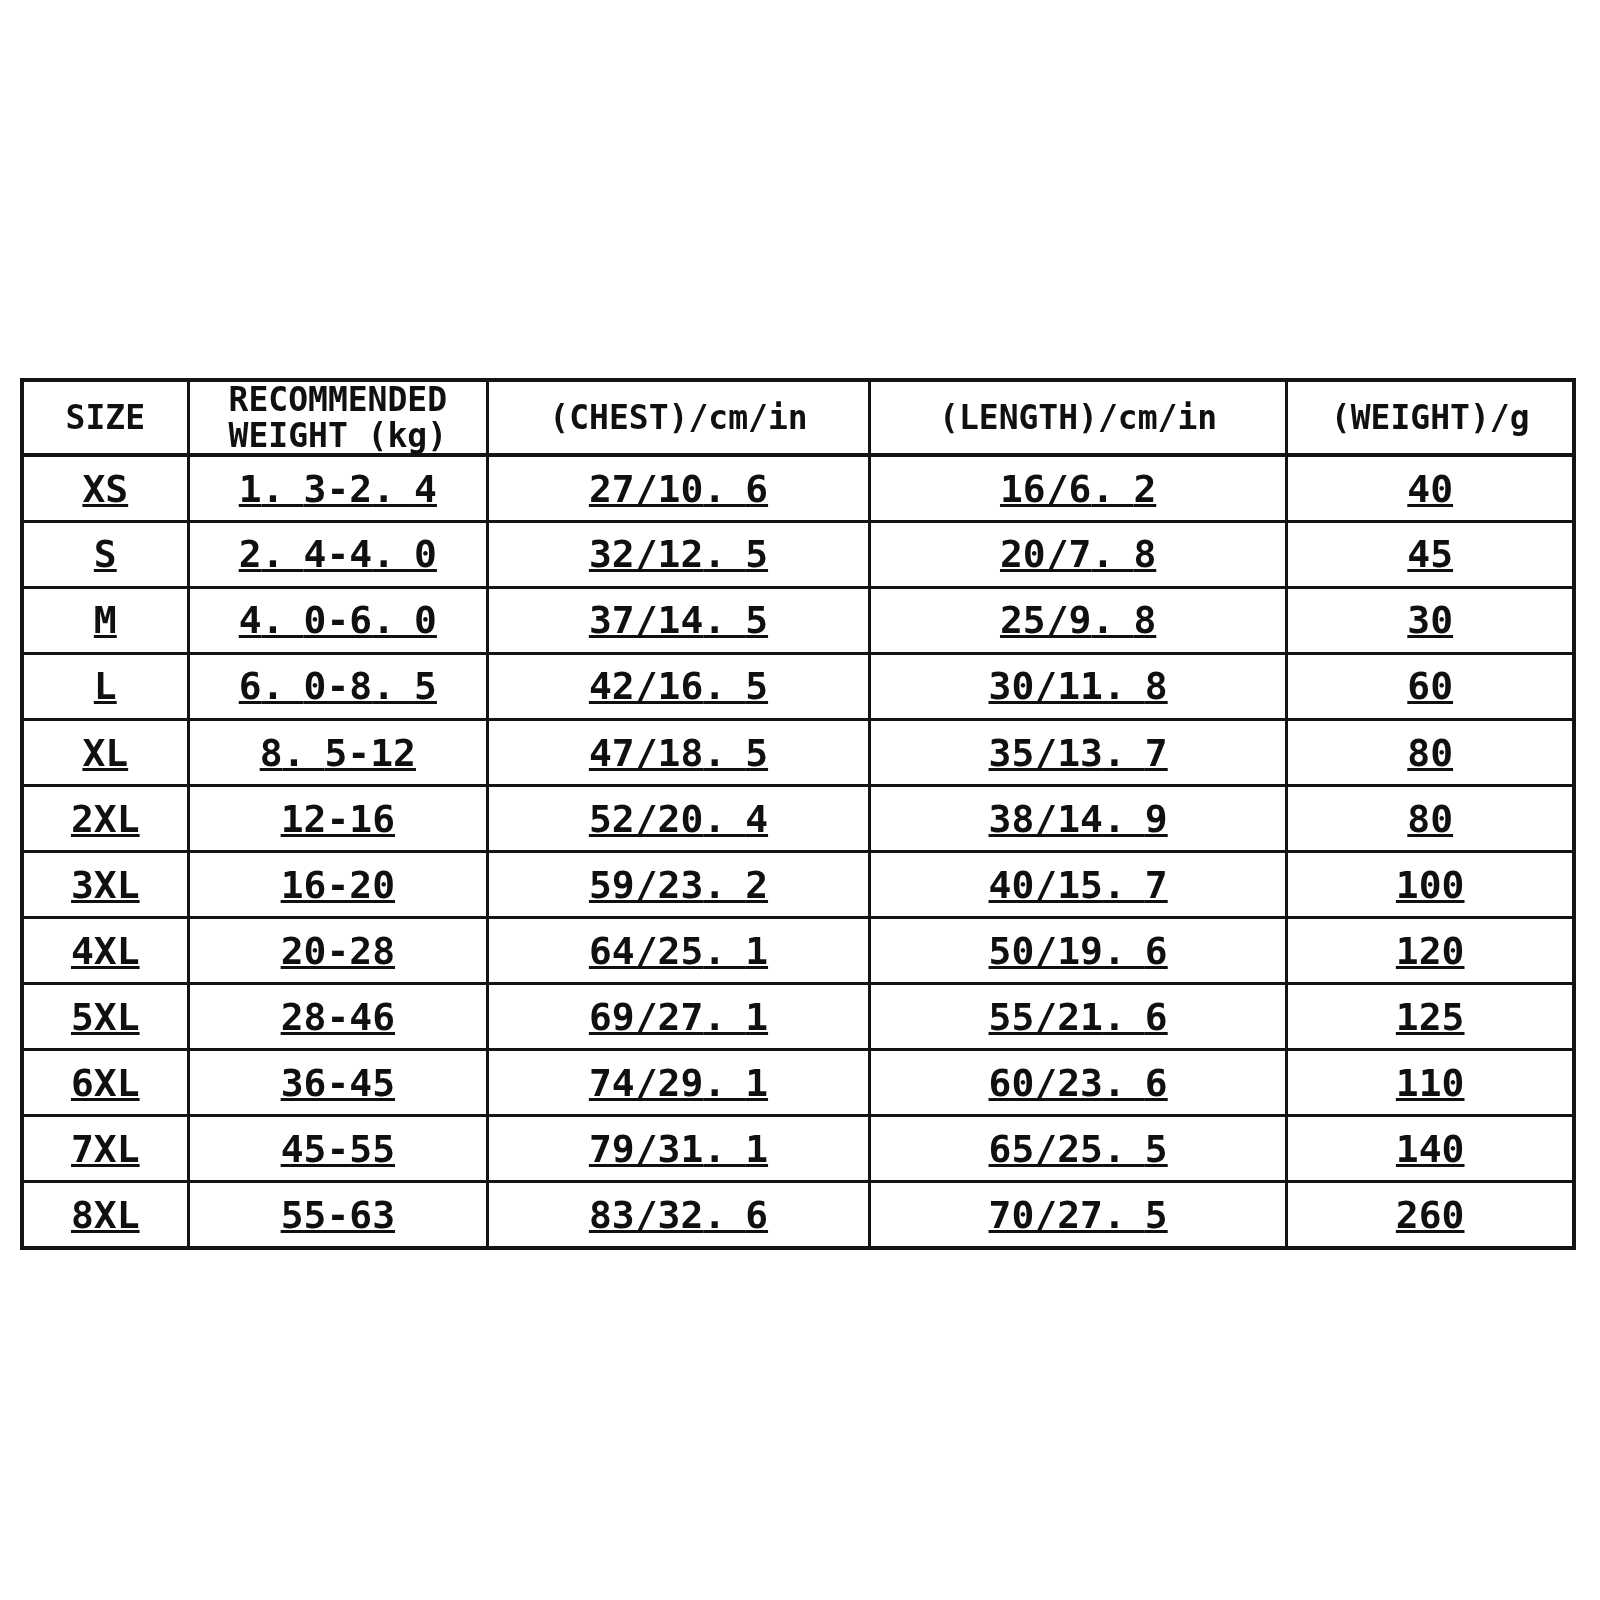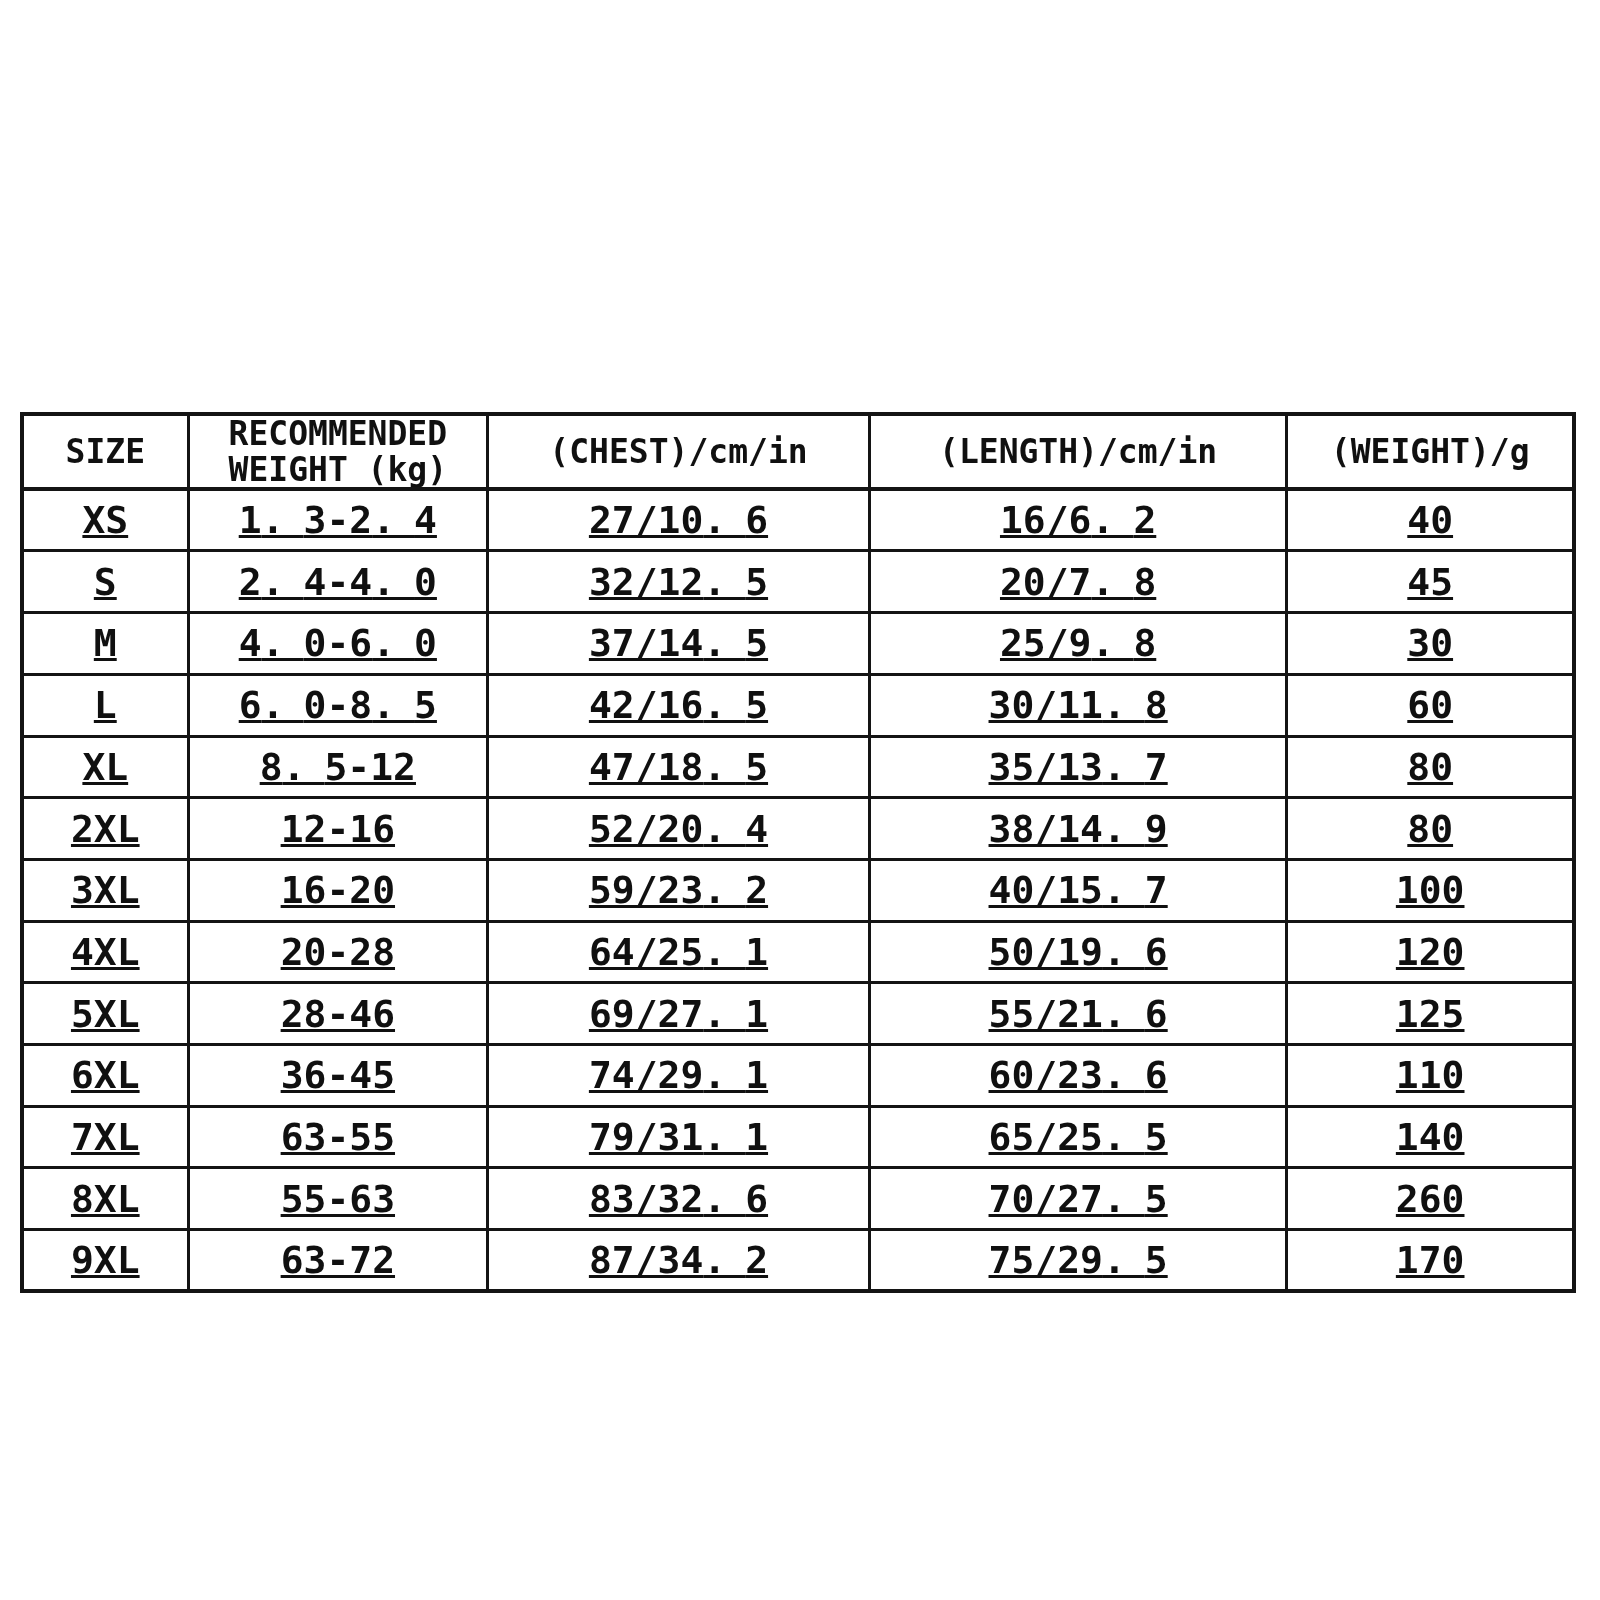--- a/index.html
+++ b/index.html
@@ -20,21 +20,20 @@
     top: 378px;
     width: 1556px;
     height: 872px;
   }
   table.size-table {
     width: 100%;
     height: 100%;
     border-collapse: collapse;
     table-layout: fixed;
     border: 4px solid #141414;
-    margin-top: 34px;
   }
   table.size-table th,
   table.size-table td {
     border: 3px solid #141414;
     text-align: center;
     vertical-align: middle;
     padding: 0;
     font-weight: bold;
     color: #101010;
     overflow: hidden;
@@ -146,34 +145,27 @@
         </tr>
         <tr>
           <td>6XL</td>
           <td>36-45</td>
           <td>74/29<span class="dot">.</span>1</td>
           <td>60/23<span class="dot">.</span>6</td>
           <td>110</td>
         </tr>
         <tr>
           <td>7XL</td>
-          <td>63-55</td>
+          <td>45-55</td>
           <td>79/31<span class="dot">.</span>1</td>
           <td>65/25<span class="dot">.</span>5</td>
           <td>140</td>
         </tr>
         <tr>
           <td>8XL</td>
           <td>55-63</td>
           <td>83/32<span class="dot">.</span>6</td>
           <td>70/27<span class="dot">.</span>5</td>
           <td>260</td>
         </tr>
-        <tr>
-          <td>9XL</td>
-          <td>63-72</td>
-          <td>87/34<span class="dot">.</span>2</td>
-          <td>75/29<span class="dot">.</span>5</td>
-          <td>170</td>
-        </tr>
       </tbody>
   </table>
 </div>
 
 </body></html>

